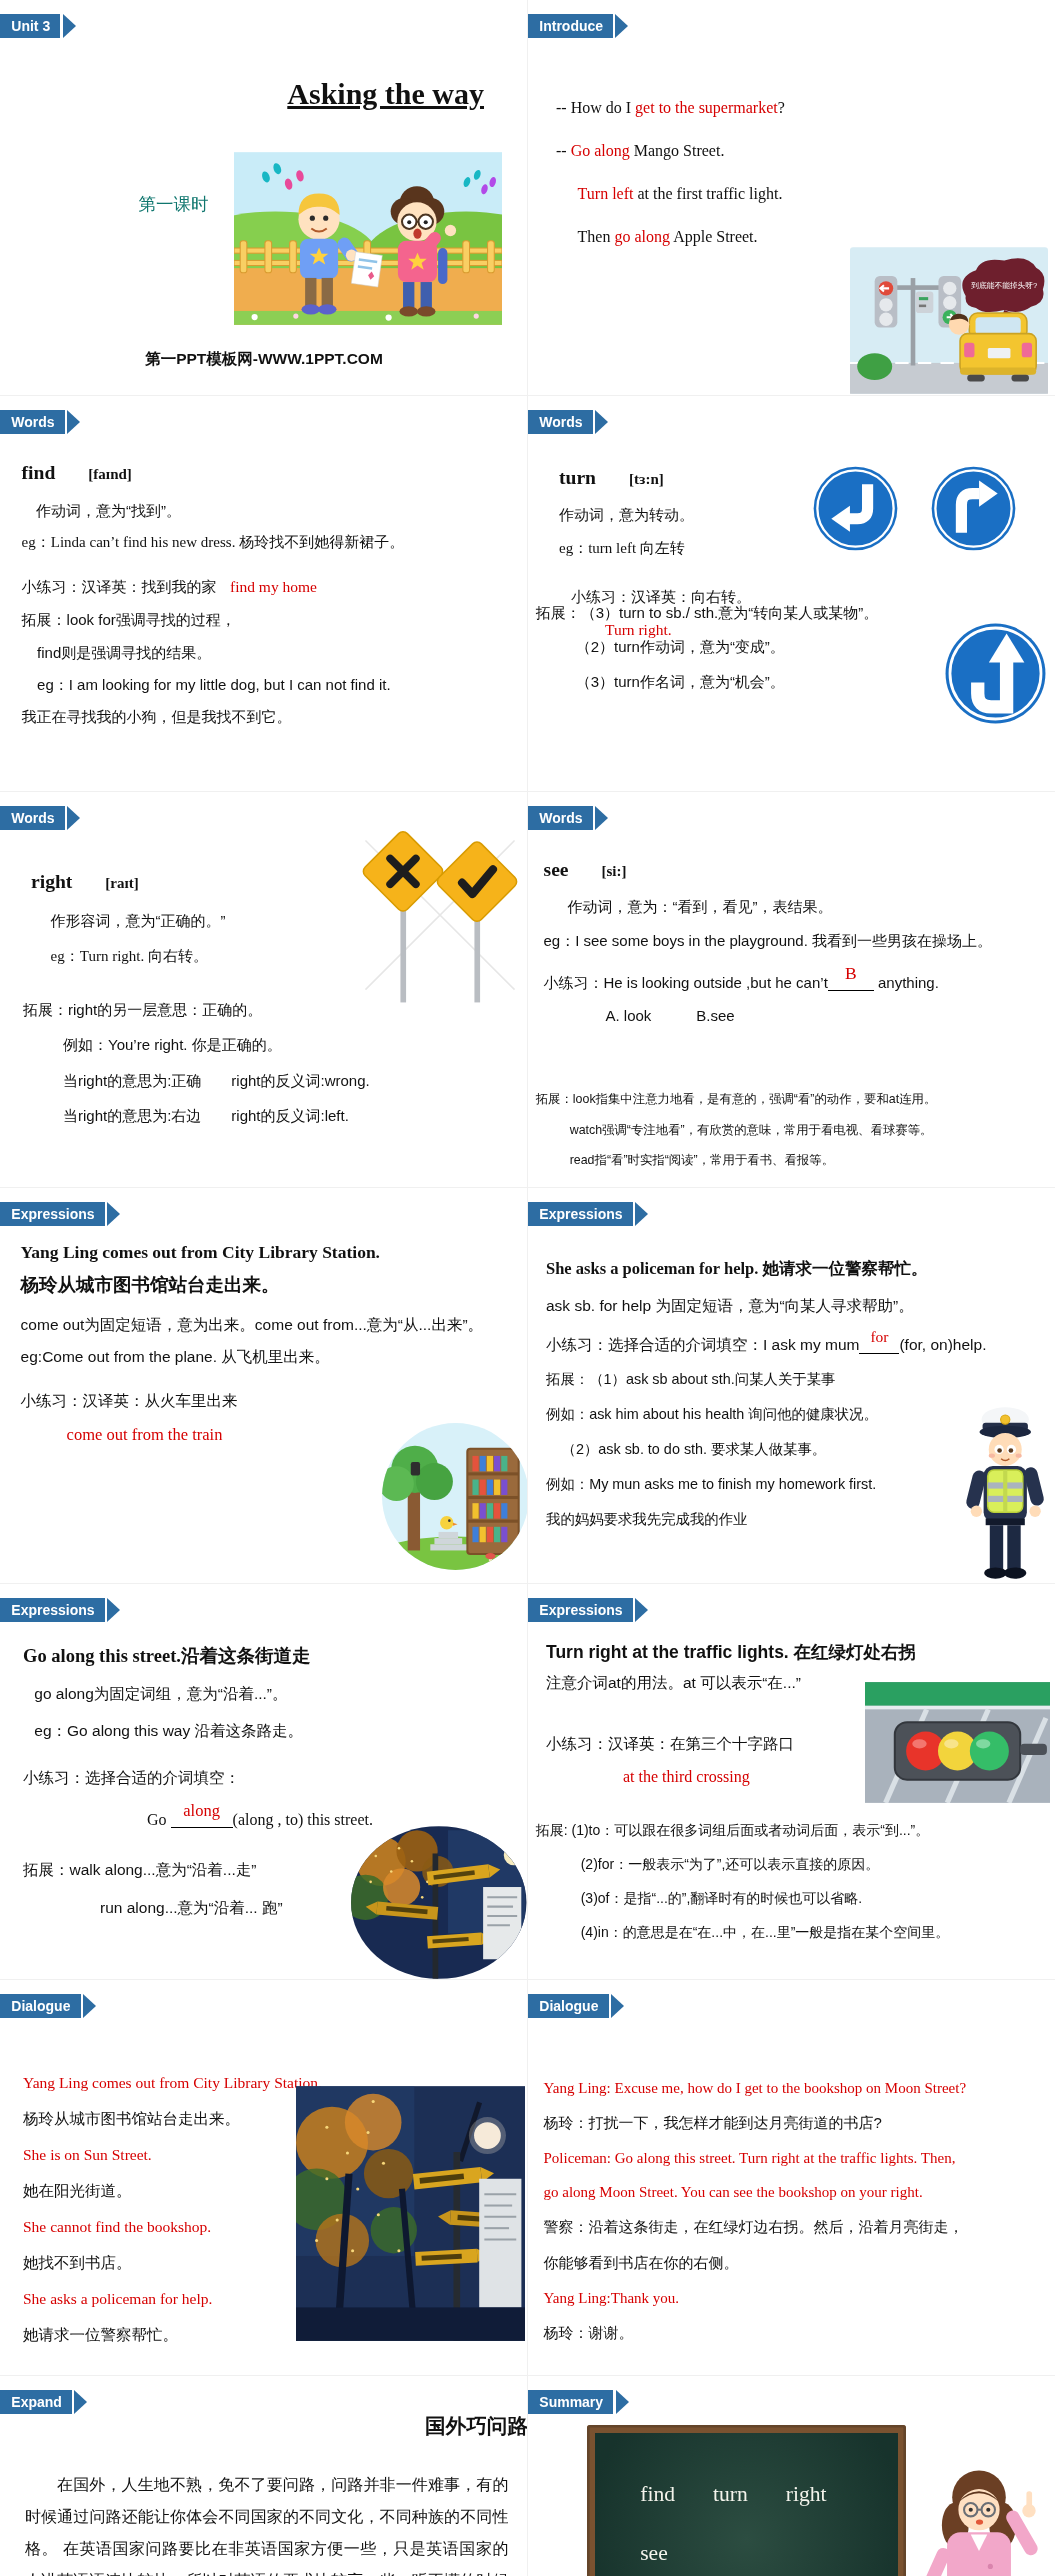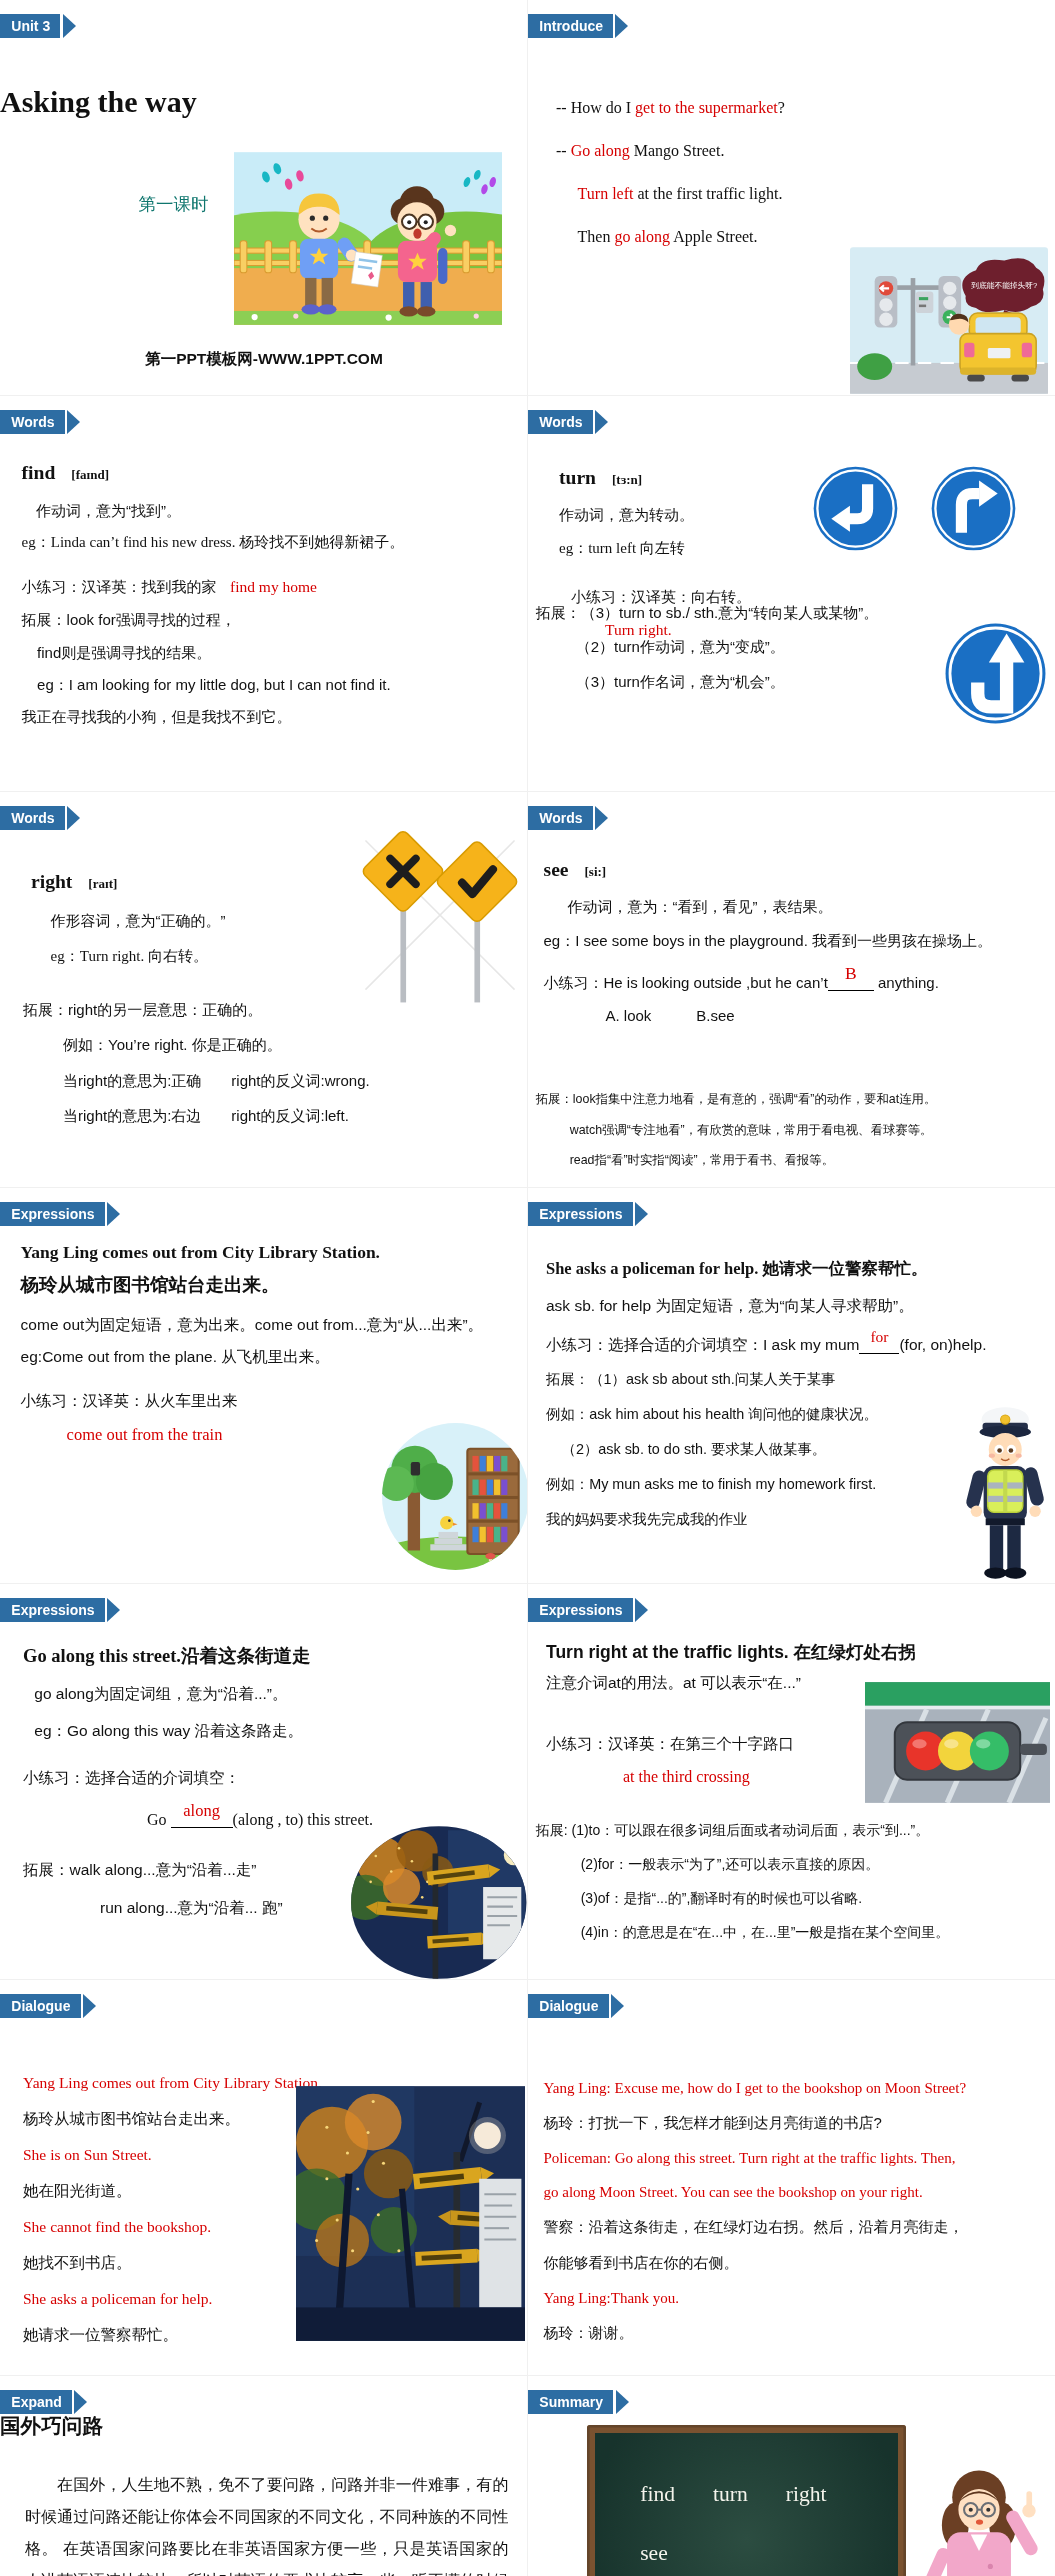--- a/index.html
+++ b/index.html
@@ -19,32 +19,32 @@
 
 .banner{position:absolute;left:0;top:14.4px;height:24px;background:var(--blue);color:#fff;
   display:flex;align-items:center;padding:0 10.3px 0 11.3px;font:700 14px/1 var(--san);z-index:5;}
 .banner::after{content:"";position:absolute;left:100%;margin-left:2.1px;top:0;width:0;height:0;
   border-top:12px solid transparent;border-bottom:12px solid transparent;border-left:13.4px solid var(--blue);}
 
 .blank{display:inline-block;position:relative;border-bottom:1.5px solid #000;height:21.6px;vertical-align:-4.1px;}
 .blank .ans{position:absolute;left:4.1px;bottom:4.1px;color:var(--red);font-family:var(--ser);font-size:15.5px;white-space:nowrap;}
 .blank .ans.center{left:50%;transform:translateX(-50%);}
 
-#s1 .title{position:absolute;top:64px;left:0;width:484px;text-align:left;font:700 30px/1.2 var(--ser);}
+#s1 .title{position:absolute;top:56px;left:0;width:484px;text-align:right;font:700 30px/1.2 var(--ser);text-decoration:underline;}
 #s1 .sub{position:absolute;top:192px;left:91px;width:165px;text-align:center;font-size:17.5px;color:#0f766e;}
 #s1 .footer{position:absolute;top:349px;left:0;width:100%;text-align:center;font:700 15.5px var(--san);}
 #s1 svg{position:absolute;left:234px;top:152px;}
 
 #s2 .content{position:absolute;left:28px;top:98px;width:484px;}
 #s2 p{font:16px/1.25 var(--ser);margin-bottom:23px;}
 #s2 p.ind{margin-left:21.6px;}
 #s2 svg{position:absolute;left:322px;top:247px;}
 
 .wordhead{font-family:var(--ser);font-weight:700;font-size:19.6px;}
-.wordhead .ipa{margin-left:16px;font-size:13px;}
+.wordhead .ipa{margin-left:33px;font-size:15px;}
 
 #s3 .content{position:absolute;left:21.6px;top:52px;width:495px;font-size:15px;line-height:1.4;}
 #s3 p{margin-top:11.3px;}
 #s3 .pos{margin-left:14.4px;margin-top:13.4px;}
 #s3 .gap{margin-top:23px;}
 #s3 .ml{margin-left:15.5px;}
 #s3 .ansr{margin-left:13.4px;font-family:var(--ser);font-size:15.5px;}
 
 #s4 .content{position:absolute;left:31px;top:56px;width:268px;font-size:15px;line-height:1.4;}
 #s4 .content p{margin-top:12.4px;}
@@ -110,21 +110,21 @@
 
 #s11 .content{position:absolute;left:23px;top:94px;width:505px;}
 #s11 p{font-size:15.5px;margin-bottom:16.5px;}
 #s11 .en{font-family:var(--ser);color:var(--red);}
 #s11 svg{position:absolute;left:296px;top:106px;z-index:3;}
 
 #s12 .content{position:absolute;left:15.5px;top:100px;width:509px;}
 #s12 p{font-size:15px;margin-bottom:17px;}
 #s12 .en{font-family:var(--ser);color:var(--red);}
 
-#s13 .etitle{position:absolute;top:18.5px;left:0;width:528px;text-align:left;font:700 20.6px var(--san);}
+#s13 .etitle{position:absolute;top:18.5px;left:0;width:528px;text-align:right;font:700 20.6px var(--san);}
 #s13 .body{position:absolute;left:25px;right:19.6px;top:93px;font-size:16px;line-height:2.0;text-indent:2em;text-align:justify;}
 
 .board{position:absolute;left:59px;top:49px;width:319px;height:281px;background:#7a5230;border-radius:3.1px;padding:8.2px;box-shadow:inset 0 0 0 2.6px #64452a;}
 .board-in{width:100%;height:100%;background:radial-gradient(ellipse at 50% 40%,#2c4d41,#17332c 75%);position:relative;overflow:hidden;}
 .chalk{position:absolute;color:#f4f4ec;font-family:var(--ser);font-size:21.6px;white-space:nowrap;}
 .chalk.row1{left:45px;top:49px;}
 .chalk.row1 span{margin-right:38px;}
 .chalk.row2{left:45px;top:108px;}
 #s14 svg{position:absolute;left:389px;top:77px;}
 svg{display:block;}

